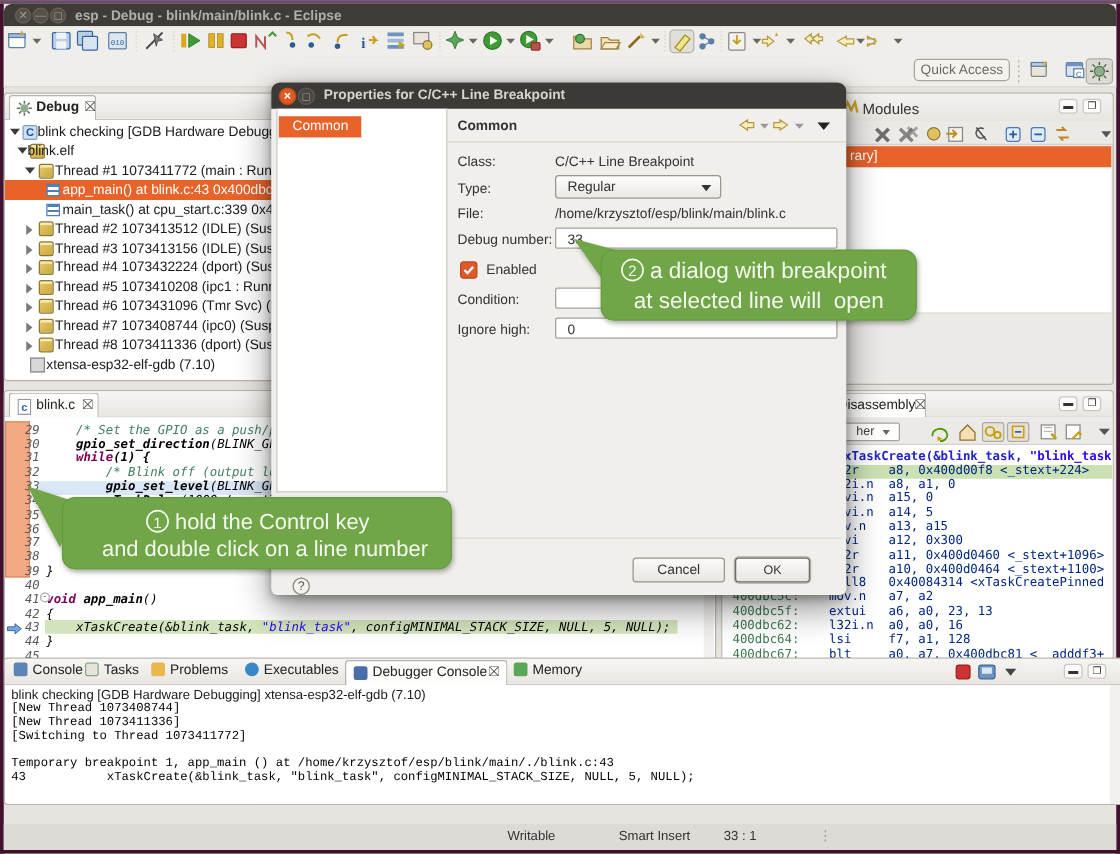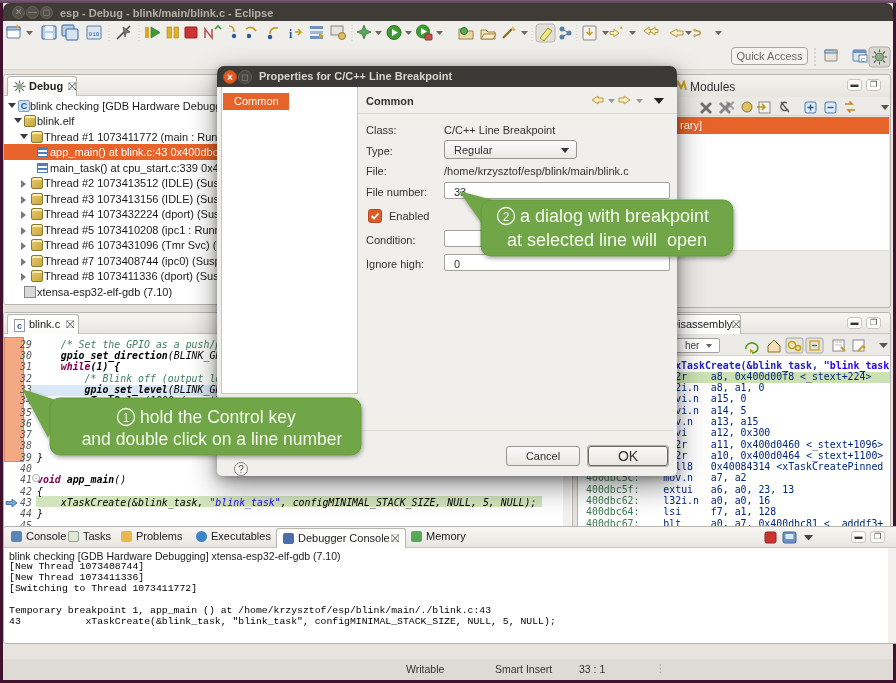--- a/index.html
+++ b/index.html
@@ -245,21 +245,21 @@
   </div>
   <div style="position:absolute; left:0; top:21px; right:0; bottom:0; background:#fff; border-radius:0 0 3px 3px; overflow:hidden;">
     <div class="trow" style="top:2px;">
         <div class="tarr open" style="left:4px;"></div>
         <div class="ticon" style="left:14px;background:#cfe0f2;border:1px solid #7f9fc0;border-radius:2px;font-size:9px;color:#1b56a0;text-align:center;line-height:11px;font-weight:bold;">C</div>
         <span class="tx" style="left:26px;">blink checking [GDB Hardware Debugging]</span>
       </div>
     <div class="trow" style="top:17px;">
         <div class="tarr open" style="left:10px;"></div>
         <div class="ticon thread-ic" style="left:20px;"></div>
-        <span class="tx" style="left:33px;">blink.elf</span>
+        <span class="tx" style="left:18px;">blink.elf</span>
       </div>
     <div class="trow" style="top:33px;">
         <div class="tarr open" style="left:16px;"></div>
         <div class="ticon thread-ic" style="left:27px;"></div>
         <span class="tx" style="left:40px;">Thread #1 1073411772 (main : Running : User Request)</span>
       </div>
     <div class="trow" style="top:48px; background:#e8632a; color:#fff;">
         <div class="ticon stack-ic" style="left:33px;"></div>
         <span class="tx" style="left:46px;">app_main() at blink.c:43 0x400dbc4a</span>
       </div>
@@ -525,42 +525,42 @@
       <span class="abs" style="left:86px; top:37px;">C/C++ Line Breakpoint</span>
     <span class="abs" style="left:8px; top:58px;">Type:</span>
     <div class="abs" style="left:86px; top:53px; width:133px; height:19px; background:linear-gradient(#fdfdfc,#ebe8e4); border:1px solid #999590; border-radius:3px;">
       <span class="abs" style="left:9px; top:3px;">Regular</span>
       <svg class="abs" style="right:7px; top:7px;" width="8" height="5">
           <path d="M0 0 h8 l-4 5z" fill="#333"></path>
         </svg>
     </div>
     <span class="abs" style="left:8px; top:78px;">File:</span>
       <span class="abs" style="left:86px; top:78px;">/home/krzysztof/esp/blink/main/blink.c</span>
-    <span class="abs" style="left:8px; top:99px;">File number:</span>
+    <span class="abs" style="left:8px; top:99px;">Debug number:</span>
     <div class="abs" style="left:86px; top:95px; width:226px; height:17px; background:#fff; border:1px solid #a5a19b; border-radius:2px;">
         <span class="abs" style="left:9px; top:3px;">33</span>
       </div>
     <div class="abs" style="left:10px; top:122px; width:14px; height:14px; background:#dd5b29; border:1px solid #b84a1e; border-radius:3px;">
         <svg width="12" height="12" viewBox="0 0 12 12" style="position:absolute;left:0;top:0;">
           <path d="M2.5 6 l2.5 2.5 L9.5 3.5" fill="none" stroke="#fff" stroke-width="1.8"></path>
         </svg>
       </div>
     <span class="abs" style="left:31px; top:123px;">Enabled</span>
     <span class="abs" style="left:8px; top:147px;">Condition:</span>
     <div class="abs" style="left:86px; top:143px; width:226px; height:17px; background:#fff; border:1px solid #a5a19b; border-radius:2px;"></div>
     <span class="abs" style="left:8px; top:171px;">Ignore high:</span>
     <div class="abs" style="left:86px; top:167px; width:226px; height:17px; background:#fff; border:1px solid #a5a19b; border-radius:2px;">
         <span class="abs" style="left:9px; top:3px;">0</span>
       </div>
   </div>
 
   <div class="abs" style="left:4px; top:364px; width:452px; height:1px; background:#dedbd5;"></div>
   <div class="abs" style="left:17px; top:396px; width:14px; height:14px; border:1px solid #8a867f; border-radius:50%; color:#555; font-size:10px; line-height:13px; text-align:center; background:#f5f3f0;">?</div>
   <div class="abs" style="left:289px; top:380px; width:74px; height:20px; background:linear-gradient(#fbfaf9,#e9e6e2); border:1px solid #98948e; border-radius:3px; font-size:11px; color:#333; text-align:center; line-height:19px;">Cancel</div>
-  <div class="abs" style="left:371px; top:380px; width:80px; height:20px; background:linear-gradient(#fbfaf9,#e9e6e2); border:1px solid #6e6a64; border-radius:3px; font-size:14px; color:#333; text-align:center; line-height:19px; box-shadow:0 0 0 1px #b0ada7;">OK</div>
+  <div class="abs" style="left:371px; top:380px; width:60px; height:20px; background:linear-gradient(#fbfaf9,#e9e6e2); border:1px solid #6e6a64; border-radius:3px; font-size:10px; color:#333; text-align:center; line-height:19px; box-shadow:0 0 0 1px #b0ada7;">OK</div>
 </div>
 
 <svg class="abs" id="callouts" style="left:0; top:0;" width="896" height="683" viewBox="0 0 896 683">
   <defs>
     <filter id="sh" x="-20%" y="-20%" width="140%" height="140%">
         <feDropShadow dx="1" dy="2" stdDeviation="2" flood-color="#000" flood-opacity="0.35"></feDropShadow>
       </filter>
   </defs>
   <g filter="url(#sh)">
     <polygon points="22,389 62,402 48,438" fill="#6fa647"></polygon>

